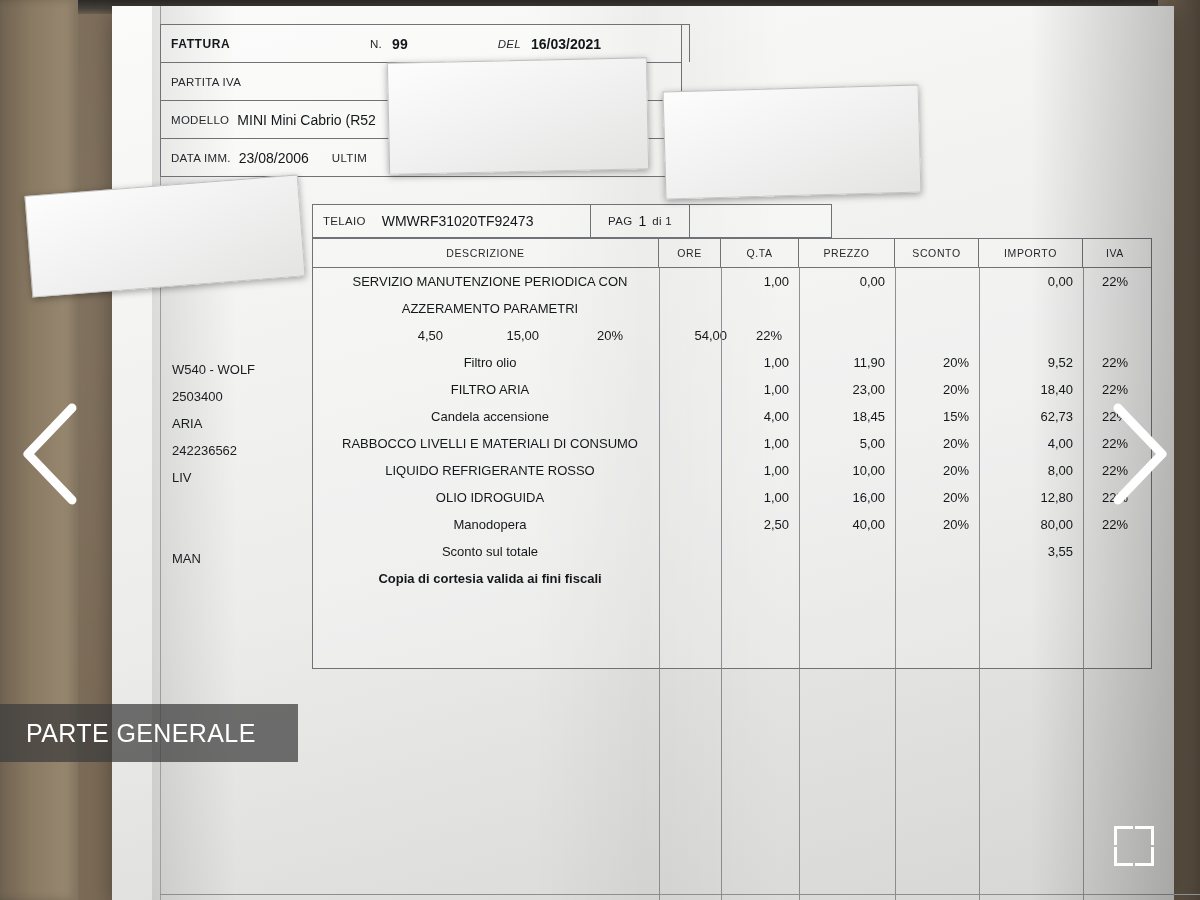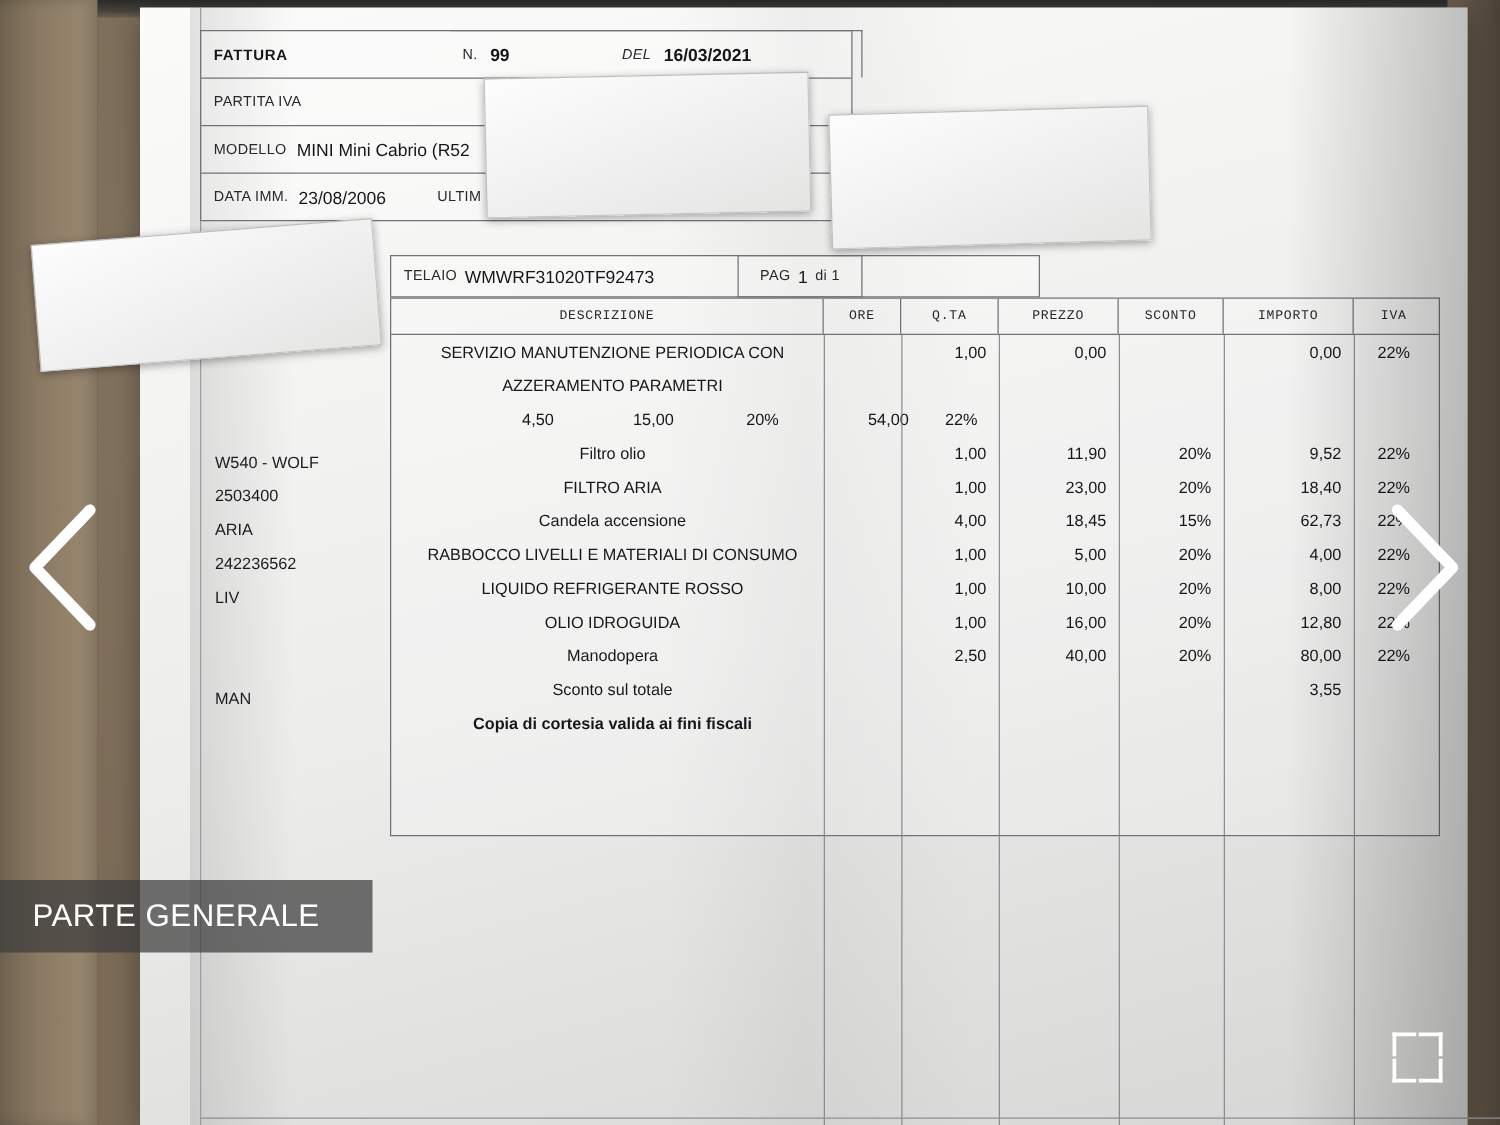--- a/index.html
+++ b/index.html
@@ -152,21 +152,21 @@
 
   .telaio-row {
     position: absolute;
     left: 152px;
     top: 180px;
     width: 520px;
     height: 34px;
     border: 1px solid #6f7378;
     display: flex;
     align-items: center;
-    gap: 6px;
+    gap: 16px;
     padding-left: 10px;
     box-sizing: border-box;
     background: rgba(255,255,255,0.3);
   }
   .pag-cell {
     position: absolute;
     left: 430px;
     top: 180px;
     width: 100px;
     height: 34px;
@@ -195,21 +195,20 @@
   }
   .items-head > div {
     font-size: 10.5px;
     letter-spacing: .6px;
     text-align: center;
     color: #26292c;
     border-right: 1px solid #6f7378;
     height: 28px;
     line-height: 28px;
     box-sizing: border-box;
-    font-family: Liberation Mono, monospace;
   }
   .items-head > div:last-child { border-right: none; }
 
   .c-desc { width: 346px; }
   .c-ore  { width: 62px; }
   .c-qta  { width: 78px; }
   .c-prz  { width: 96px; }
   .c-sco  { width: 84px; }
   .c-imp  { width: 104px; }
   .c-iva  { width: 64px; }
@@ -359,21 +358,21 @@
           <span class="lbl-sm">PARTITA IVA</span>
           <span class="val"></span>
         </div>
         <div class="hdr-row">
           <span class="lbl-sm">MODELLO</span>
           <span class="val">MINI Mini Cabrio  (R52</span>
         </div>
         <div class="hdr-row">
           <span class="lbl-sm">DATA IMM.</span>
           <span class="val">23/08/2006</span>
-          <span class="lbl-sm" style="margin-left:33px;">ULTIM</span>
+          <span class="lbl-sm" style="margin-left:15px;">ULTIM</span>
         </div>
       </div>
 
       <div class="hdr-right">
         <span class="lbl-sm">N.</span>
         <span class="val val-b">99</span>
         <span class="lbl-sm" style="margin-left:80px;font-style:italic;">DEL</span>
         <span class="val val-b">16/03/2021</span>
       </div>
 

